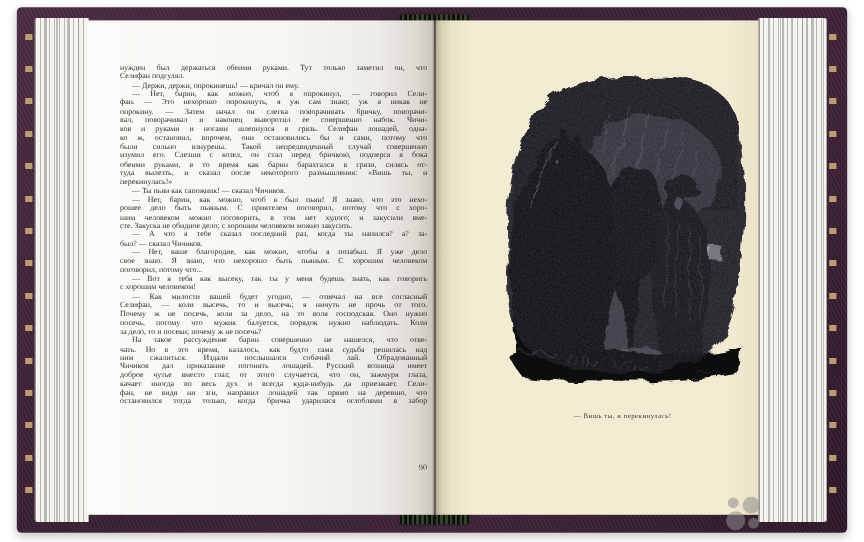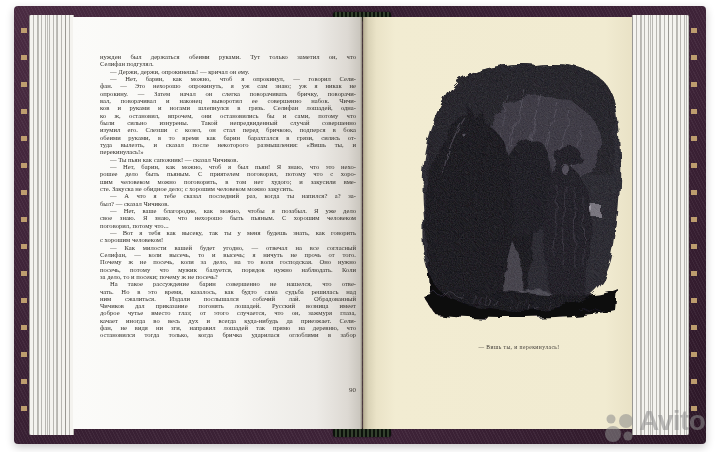--- a/index.html
+++ b/index.html
@@ -191,16 +191,15 @@
 
   <div class="watermark">
     <svg class="wm-dots" width="40" height="34" viewBox="0 0 40 34">
       <g fill="#8d8d8d" opacity=".55">
         <circle cx="11" cy="9" r="4.5"></circle>
         <circle cx="26" cy="11" r="7"></circle>
         <circle cx="13" cy="24" r="8"></circle>
         <circle cx="28" cy="26" r="4.5"></circle>
       </g>
     </svg>
-    <div class="wm-text">Avito</div>
   </div>
 
 </div>
 
 </body></html>

